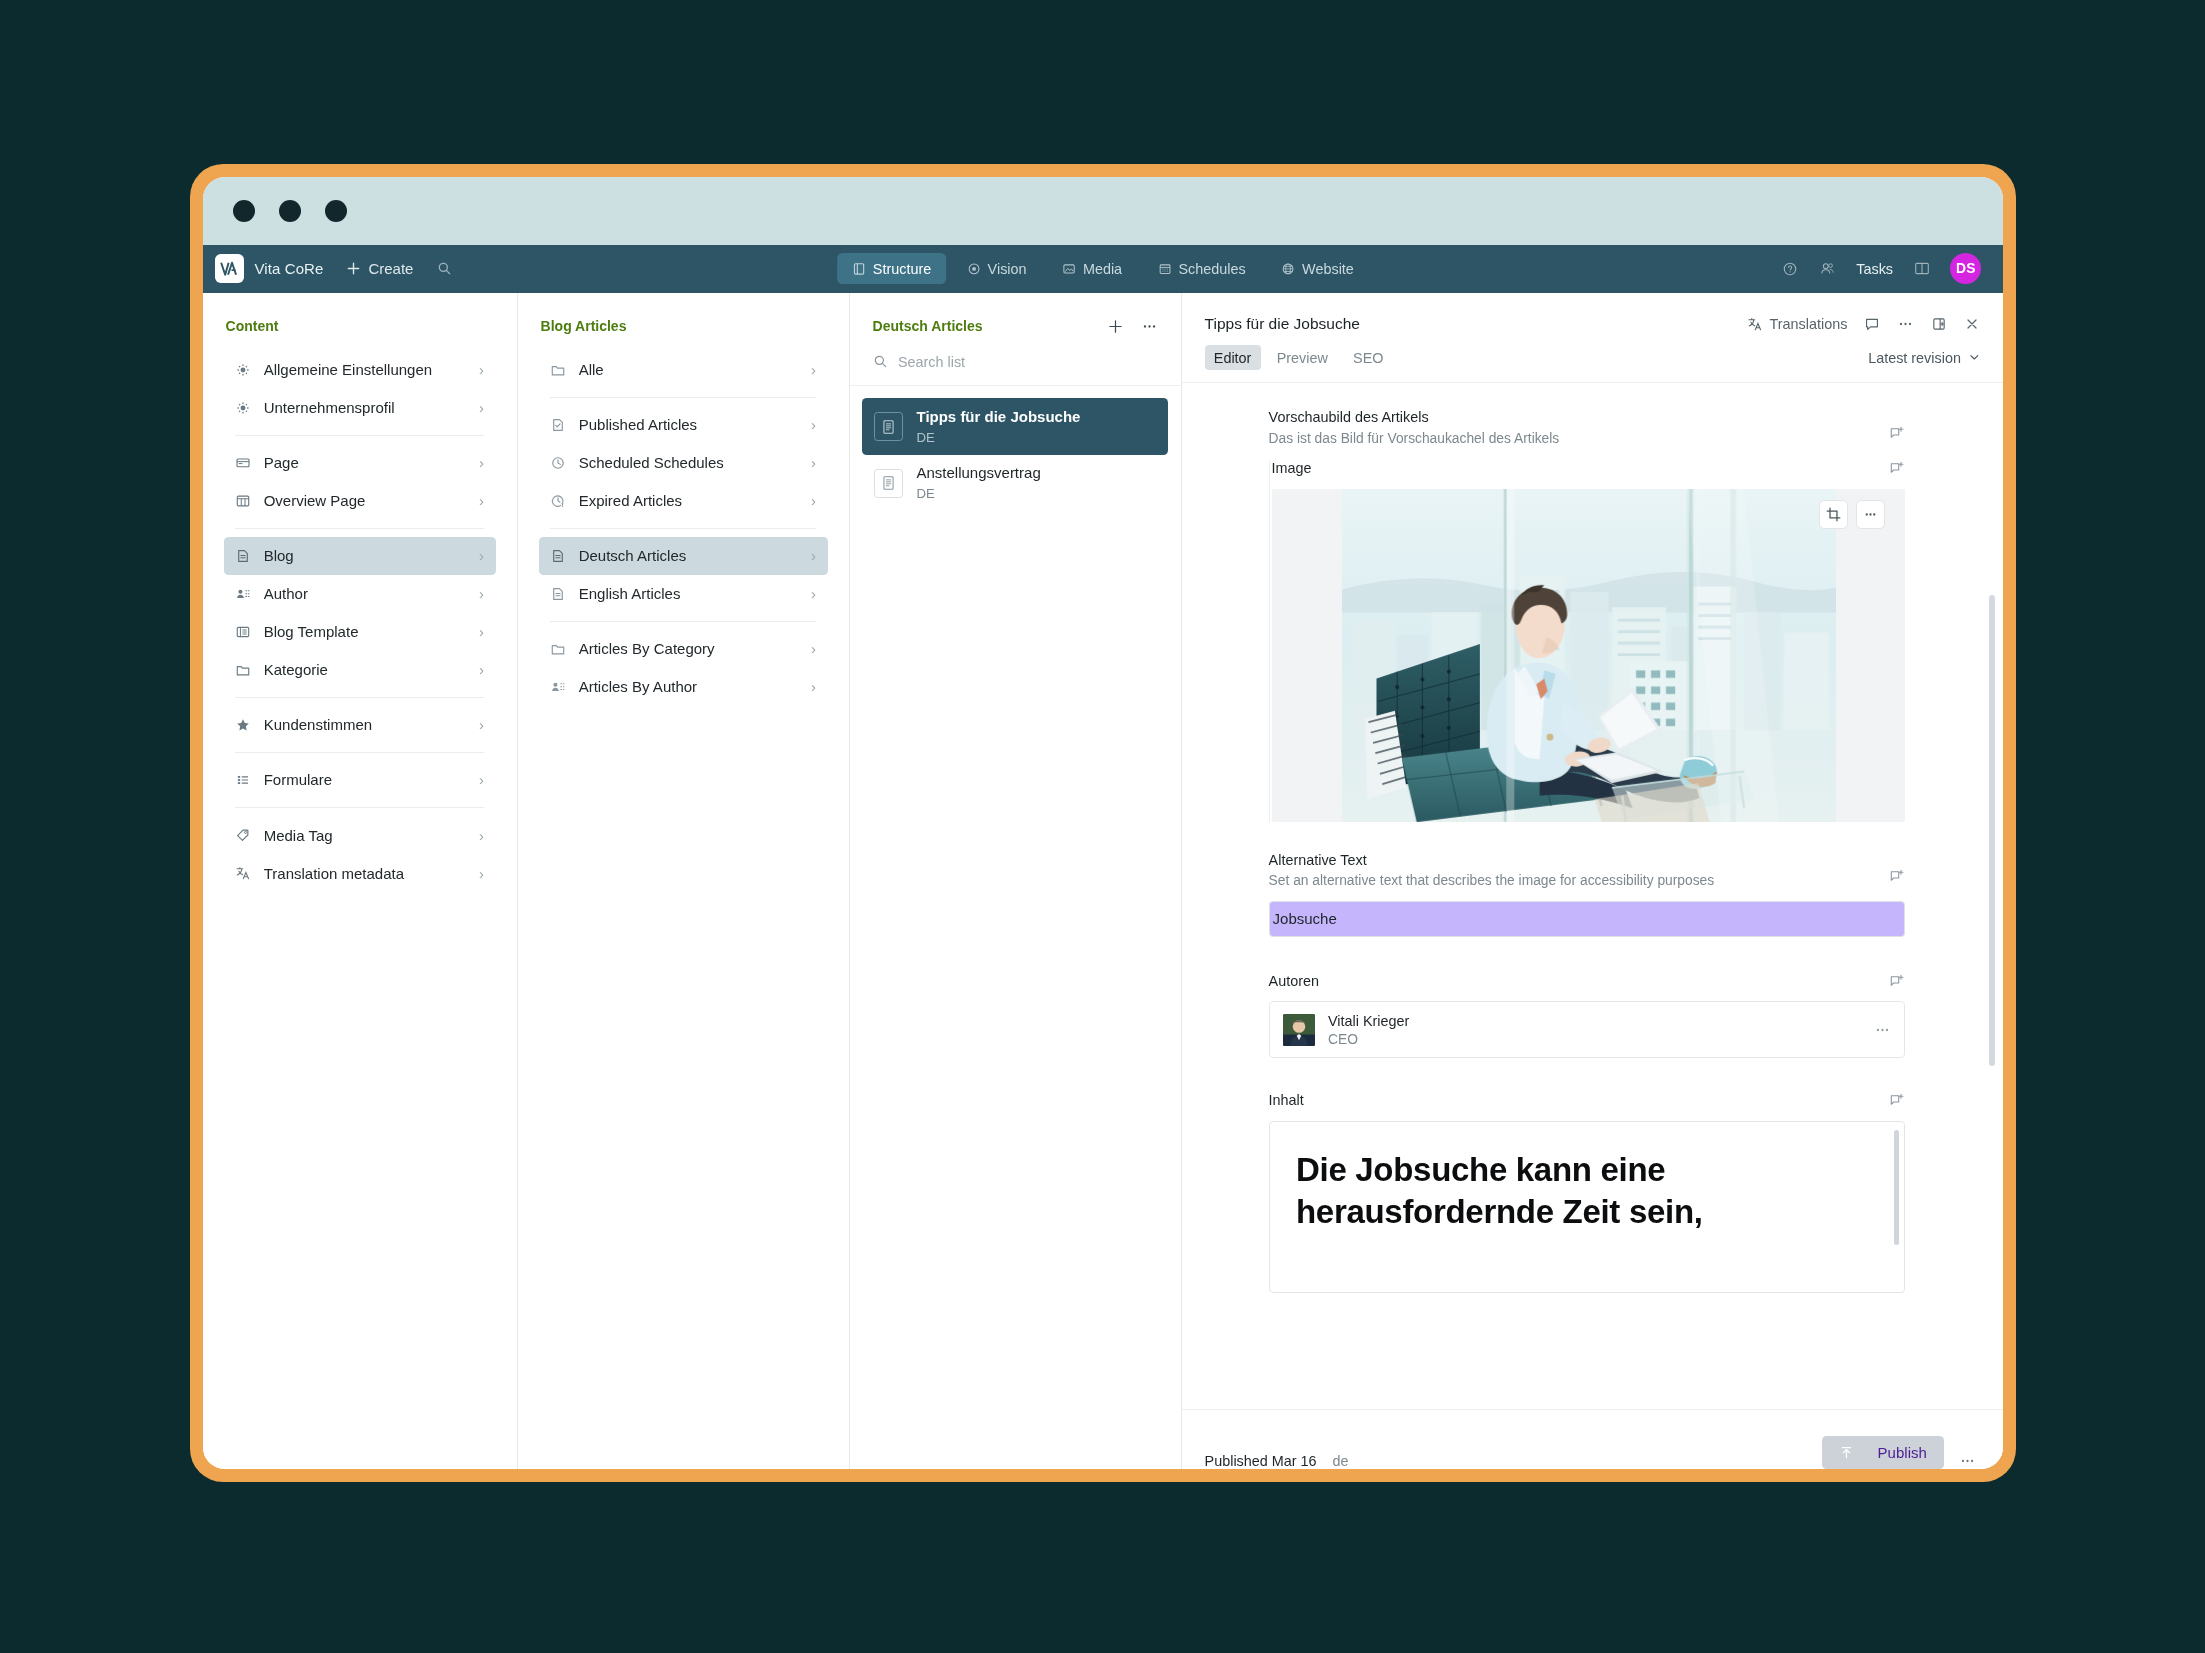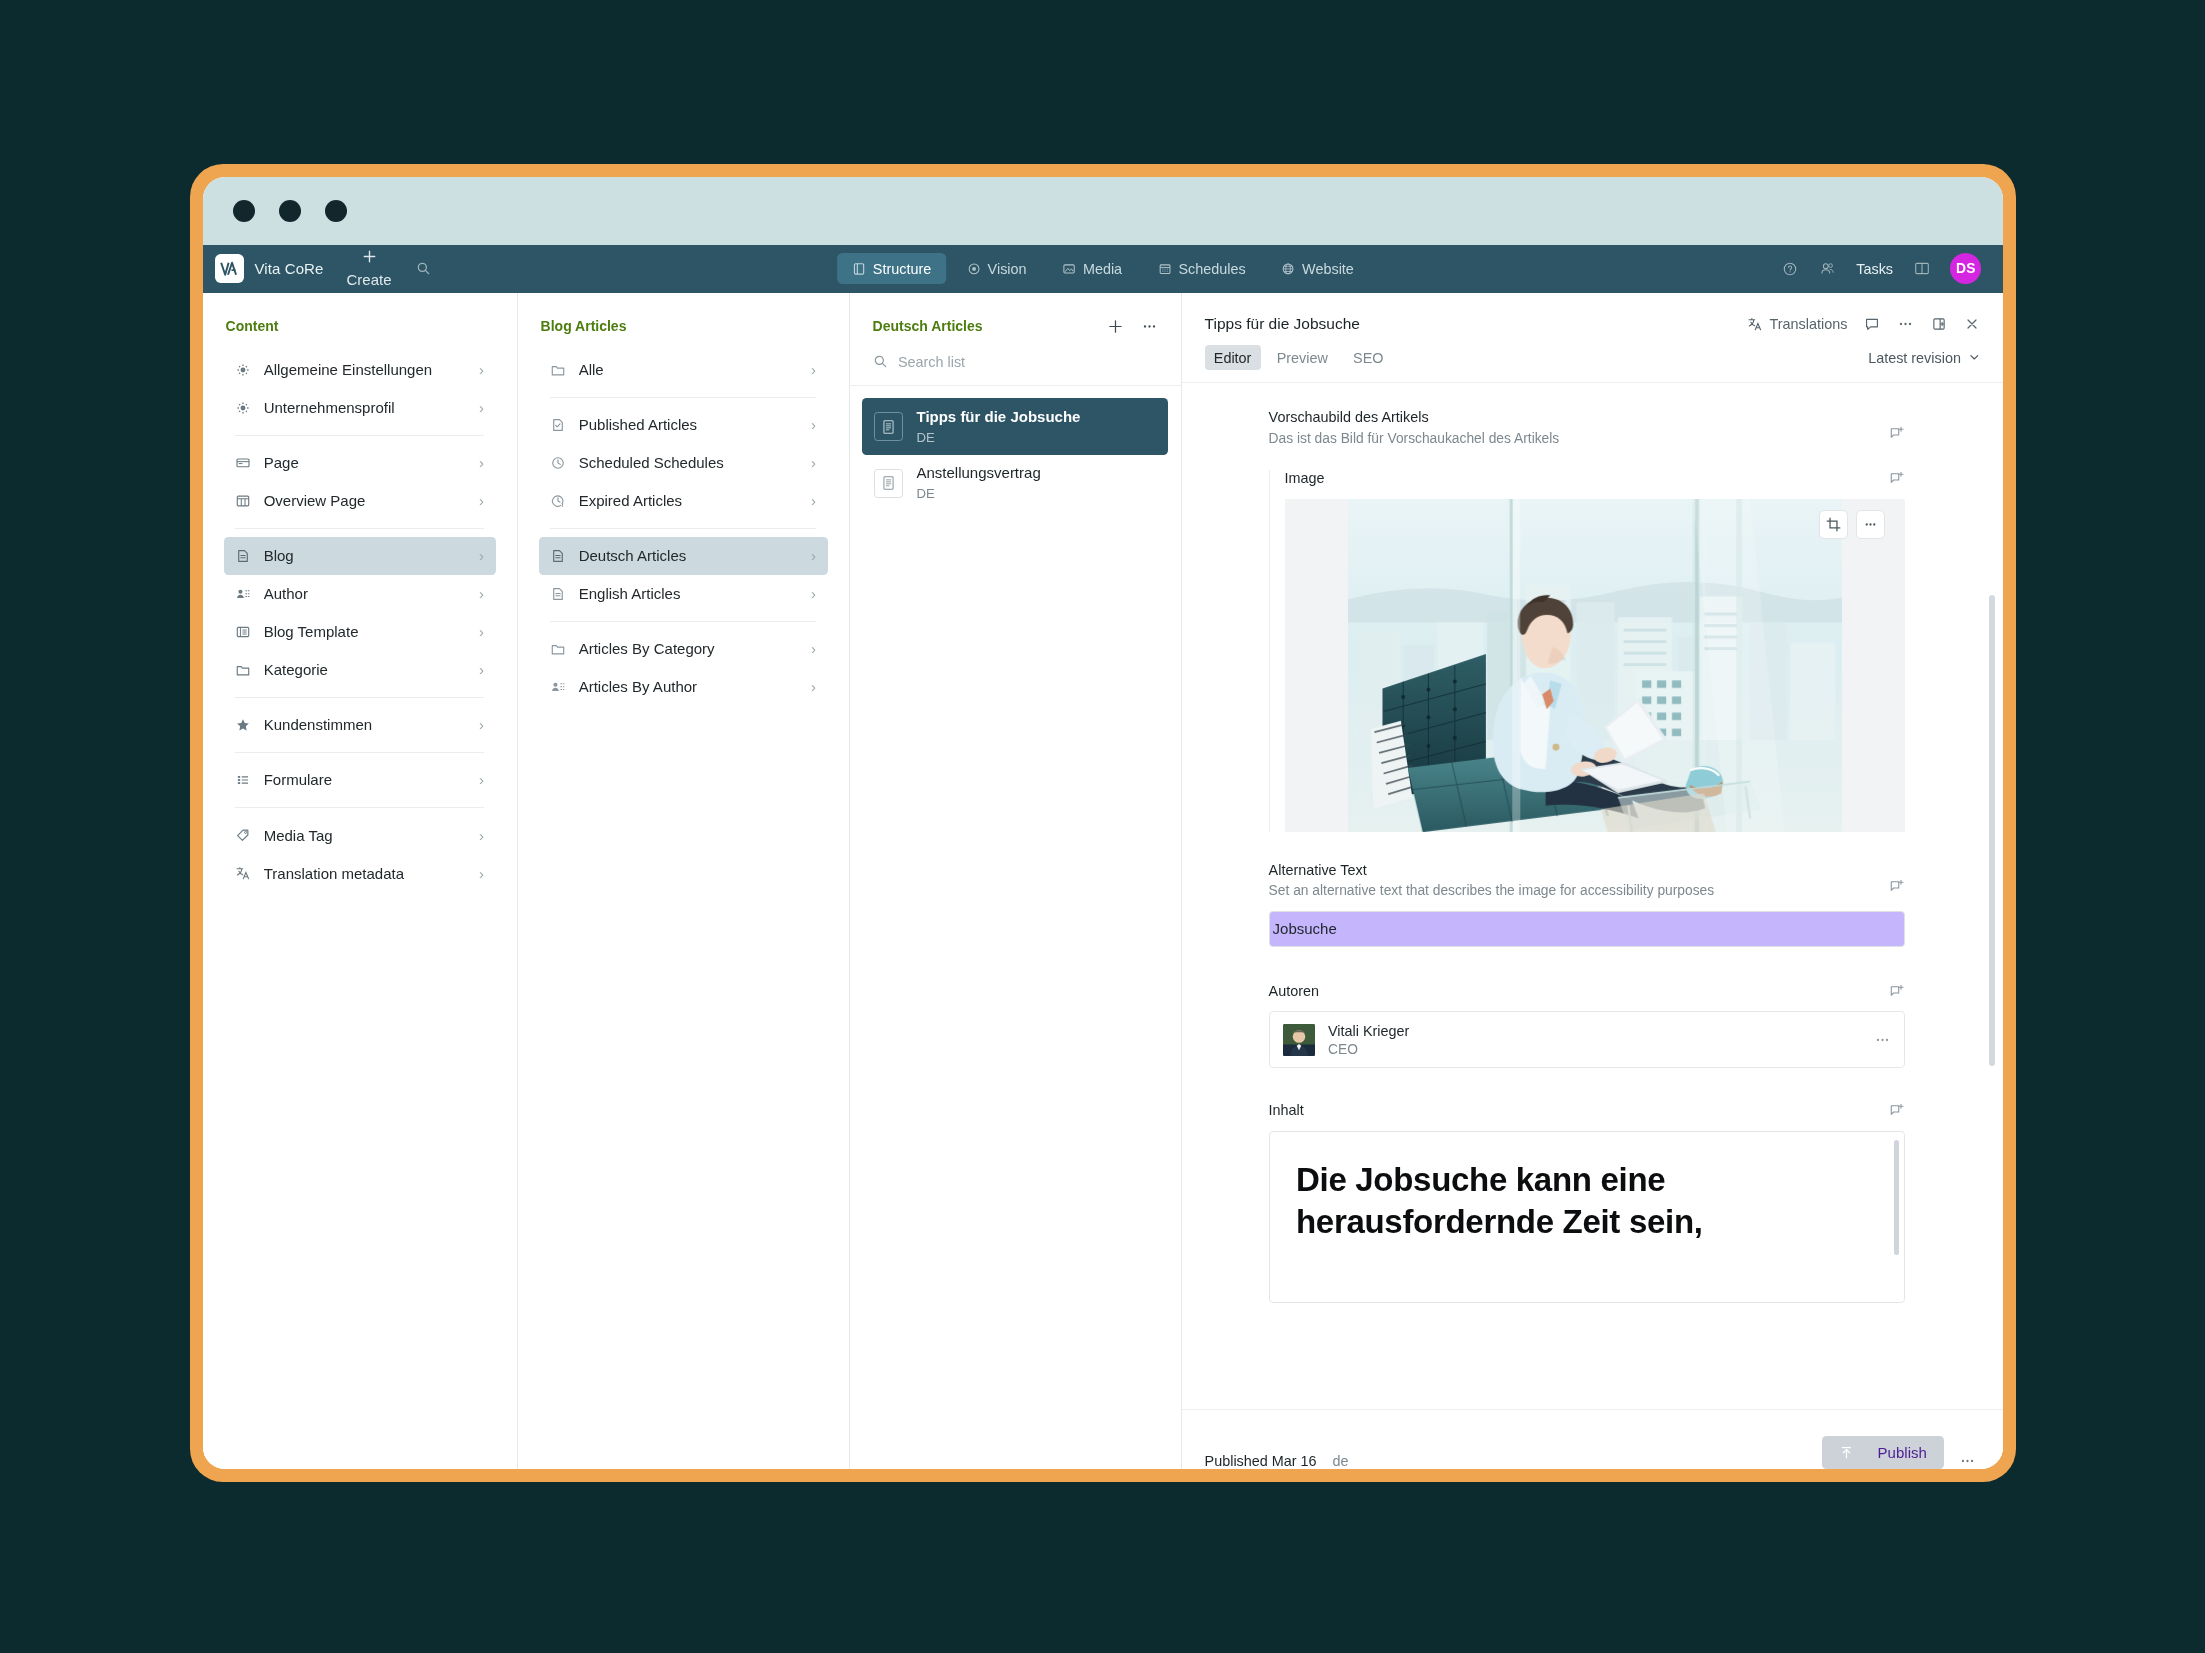--- a/index.html
+++ b/index.html
@@ -54,21 +54,21 @@
     position: relative;
   }
   .brand { display:flex; align-items:center; gap:10.3px; }
   .logo-box {
     width: 29px; height: 29px; background:#fff; border-radius:5.7px;
     display:flex; align-items:center; justify-content:center;
   }
   .brand-name { color:#e9f1f3; font-size:15px; letter-spacing:0.1px; }
   .create-btn {
     display:flex; align-items:center; gap:6.9px;
-    color:#dfe9ec; font-size:15px; margin-left:23px;flex-direction:column;
+    color:#dfe9ec; font-size:15px; margin-left:23px;
   }
   .nav-search { margin-left: 24px; display:flex; align-items:center; }
 
   .nav-center {
     position:absolute; left:50%; transform:translateX(-50%);
     display:flex; align-items:center; gap:5.7px;
   }
   .nav-tab {
     display:flex; align-items:center; gap:6.9px;
     padding: 7.5px 15px; border-radius: 5.2px;
@@ -169,21 +169,21 @@
     padding: 26.4px 0 0 0;
   }
   .ed-inner { padding: 0 98px 0 87px; }
 
   .field-label { font-size:14.4px; color:#1d2528; }
   .field-desc  { font-size:13.8px; color:#7d888e; margin-top:5.7px; }
   .field-row   { display:flex; align-items:flex-start; }
   .cmt-icon    { margin-left:auto; flex:0 0 auto; padding-left:17px; }
 
   .image-block {
-    margin-top: 24px; border-left:1.7px solid #eceef0; padding-left: 15px;
+    margin-top: 14px; border-left:1.7px solid #eceef0; padding-left: 2px;
   }
   .image-block-label { font-size:14.4px; color:#1d2528; display:flex; align-items:center; }
 
   .img-wrap {
     margin-top: 12.6px; position:relative;
     height: 333px; background:#f2f3f4;
     display:flex; justify-content:center;
     border-radius: 1.1px; overflow:hidden;
   }
   .photo { position:relative; width:494px; height:100%; overflow:hidden; }

